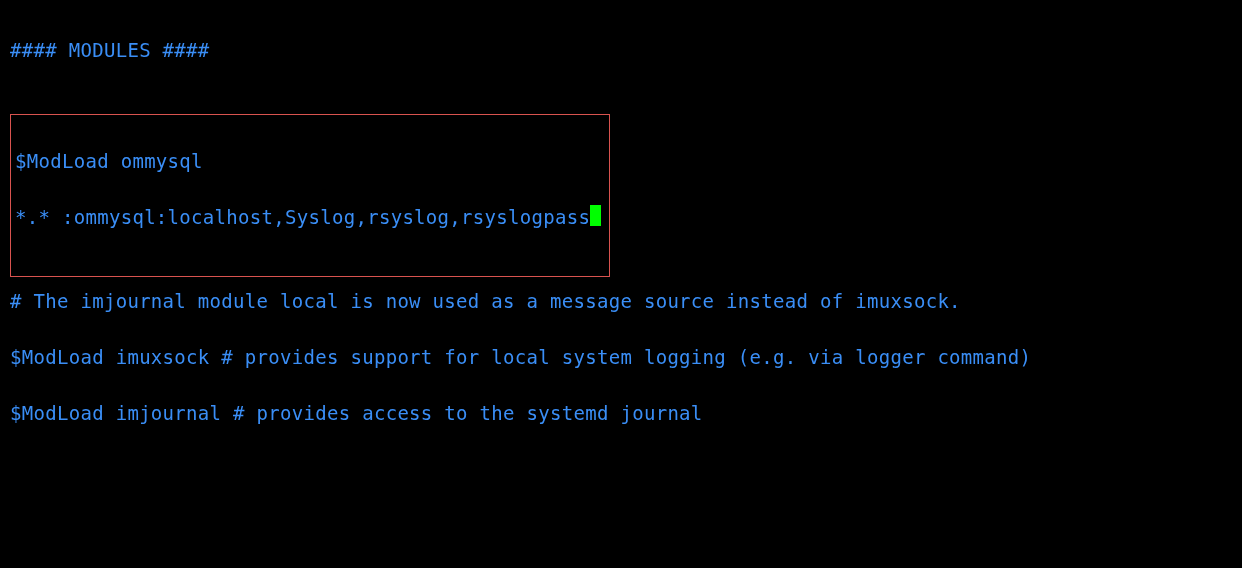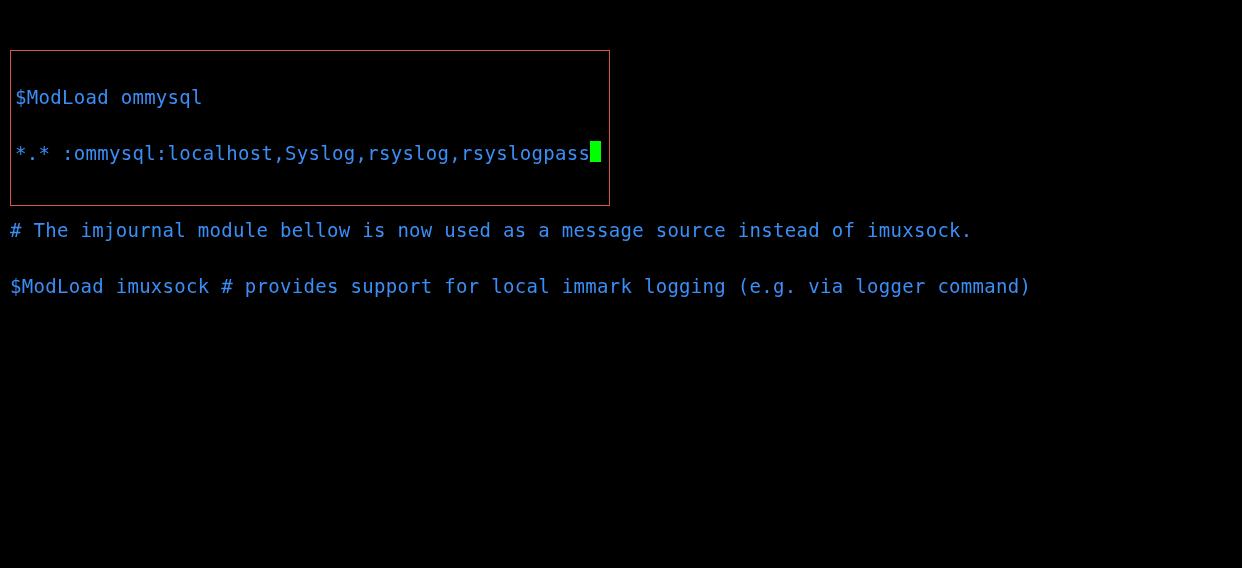--- a/index.html
+++ b/index.html
@@ -18,22 +18,22 @@
     padding: 8px 10px;
     white-space: pre;
     letter-spacing: 0.3px;
   }
   .line {
     display: block;
   }
   .highlight-box {
     display: inline-block;
     border: 1.5px solid #d9534f;
-    padding: 4px 8px 10px 4px;
-    margin-top: 14px;
+    padding: 4px 8px 17px 4px;
+    margin-top: 22px;
     margin-bottom: 10px;
     line-height: 28px;
   }
   .highlight-box .line {
     display: block;
   }
   .cursor {
     display: inline-block;
     width: 11px;
     height: 21px;
@@ -42,26 +42,28 @@
     margin-bottom: 2px;
   }
   .blank {
     height: 28px;
   }
 </style>
 </head>
 <body>
 
 <div class="terminal">
+<span class="line">#### MODULES ####</span>
 <div class="highlight-box">
 <span class="line">$ModLoad ommysql</span>
 <span class="line"><span>*.* :ommysql:localhost,Syslog,rsyslog,rsyslogpass</span><span class="cursor"></span></span>
 </div>
-<span class="line"># The imjournal module bellow is now used as a message source instead of imuxsock.</span>
-<span class="line">$ModLoad imuxsock # provides support for local immark logging (e.g. via logger command)</span>
+<span class="line"># The imjournal module local is now used as a message source instead of imuxsock.</span>
+<span class="line">$ModLoad imuxsock # provides support for local system logging (e.g. via logger command)</span>
+<span class="line">$ModLoad imjournal # provides access to the systemd journal</span>
 <div class="blank"></div>
 
 
 
 
 
 
 
 </div>
 

